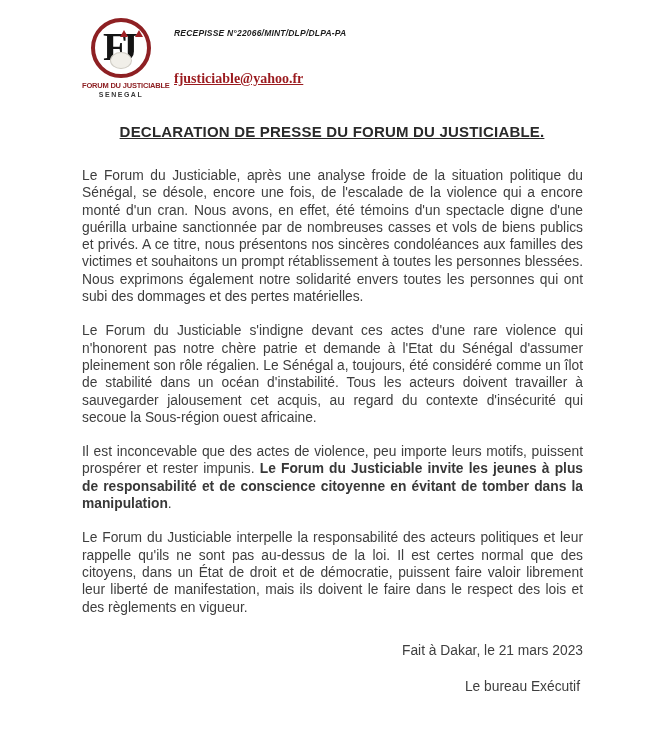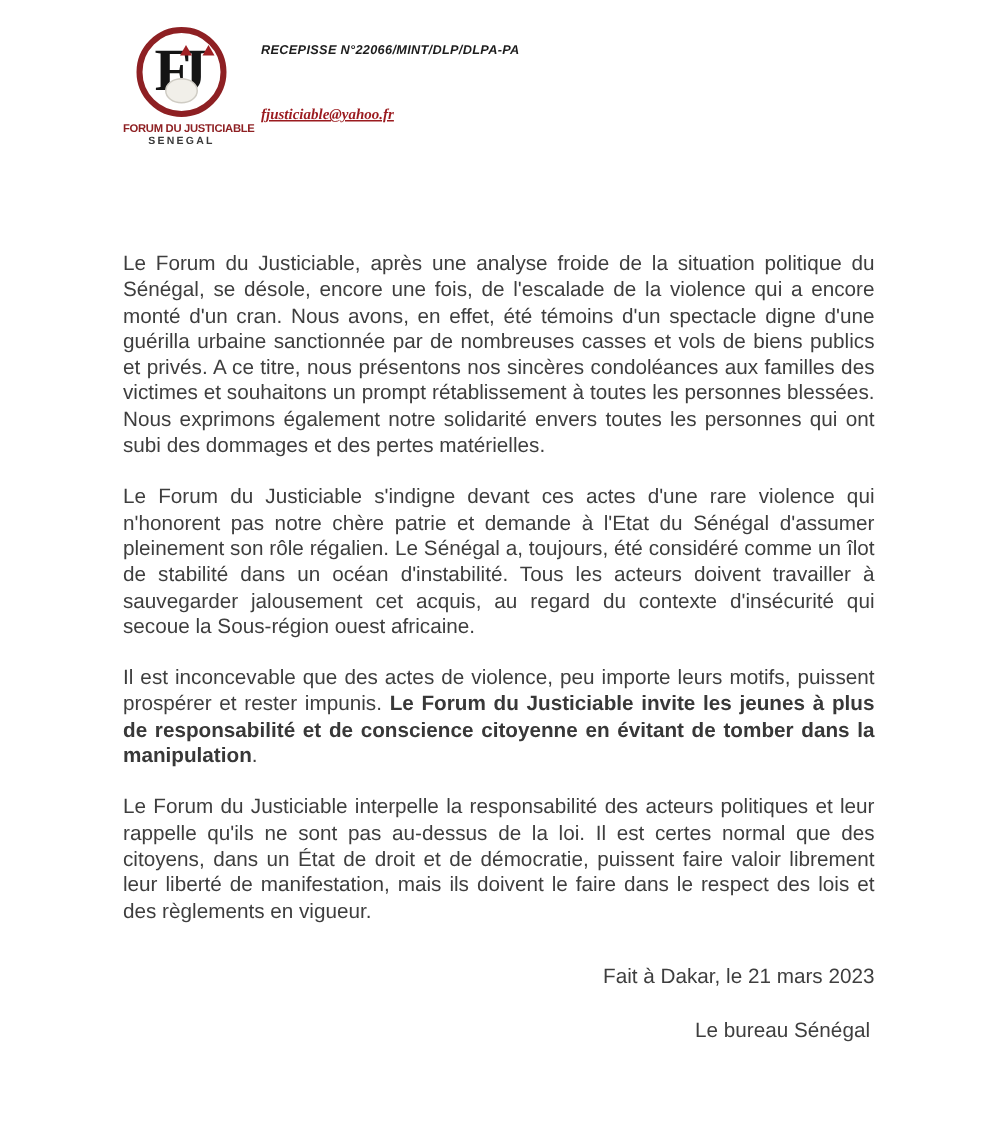--- a/index.html
+++ b/index.html
@@ -53,22 +53,22 @@
   .org-line {
     font-family:"Liberation Serif", serif; font-style:italic; font-weight:bold;
     color:#9b1b1f; font-size:11px; letter-spacing:0.3px;
   }
   .receipt-line {
     margin-top:2px; font-style:italic; font-weight:bold;
     color:#1d1d1d; font-size:8.5px; letter-spacing:0.2px;
   }
   .email-line {
     display:inline-block; margin-top:15px;
-    font-family:"Liberation Serif", serif; font-style:italic; font-weight:bold;
-    color:#9b1b1f; font-size:10px; text-decoration:underline; cursor:pointer;
+    font-family:"Liberation Serif", serif; font-weight:bold;
+    color:#9b1b1f; font-size:14px; text-decoration:underline; cursor:pointer;
   }
 
   
   .doc-title {
     position:absolute; top:123px; left:82px; width:500px;
     text-align:center; font-weight:bold; font-size:15px;
     color:#2a2a2a; text-decoration:underline; letter-spacing:0.2px;
   }
 
   
@@ -105,24 +105,25 @@
       <div class="logo-name">FORUM DU JUSTICIABLE</div>
       <div class="logo-country">SENEGAL</div>
     </div>
     <div class="header-text">
       <div class="receipt-line">RECEPISSE N°22066/MINT/DLP/DLPA-PA</div>
       <br>
       <span class="email-line">fjusticiable@yahoo.fr</span>
     </div>
   </div>
 
+  <div class="doc-title">DECLARATION DE PRESSE DU FORUM DU JUSTICIABLE.</div>
 
   <div class="doc-body">
     <p>Le Forum du Justiciable, après une analyse froide de la situation politique du Sénégal, se désole, encore une fois, de l'escalade de la violence qui a encore monté d'un cran. Nous avons, en effet, été témoins d'un spectacle digne d'une guérilla urbaine sanctionnée par de nombreuses casses et vols de biens publics et privés. A ce titre, nous présentons nos sincères condoléances aux familles des victimes et souhaitons un prompt rétablissement à toutes les personnes blessées. Nous exprimons également notre solidarité envers toutes les personnes qui ont subi des dommages et des pertes matérielles.</p>
     <p>Le Forum du Justiciable s'indigne devant ces actes d'une rare violence qui n'honorent pas notre chère patrie et demande à l'Etat du Sénégal d'assumer pleinement son rôle régalien. Le Sénégal a, toujours, été considéré comme un îlot de stabilité dans un océan d'instabilité. Tous les acteurs doivent travailler à sauvegarder jalousement cet acquis, au regard du contexte d'insécurité qui secoue la Sous-région ouest africaine.</p>
     <p><span>Il est inconcevable que des actes de violence, peu importe leurs motifs, puissent prospérer et rester impunis. </span><span class="bold-run">Le Forum du Justiciable invite les jeunes à plus de responsabilité et de conscience citoyenne en évitant de tomber dans la manipulation</span><span>.</span></p>
     <p>Le Forum du Justiciable interpelle la responsabilité des acteurs politiques et leur rappelle qu'ils ne sont pas au-dessus de la loi. Il est certes normal que des citoyens, dans un État de droit et de démocratie, puissent faire valoir librement leur liberté de manifestation, mais ils doivent le faire dans le respect des lois et des règlements en vigueur.</p>
 
     <div class="date-line">Fait à Dakar, le 21 mars 2023</div>
-    <div class="signature-line">Le bureau Sénégal</div>
+    <div class="signature-line">Le bureau Exécutif</div>
   </div>
 
 </div>
 
 </body></html>

